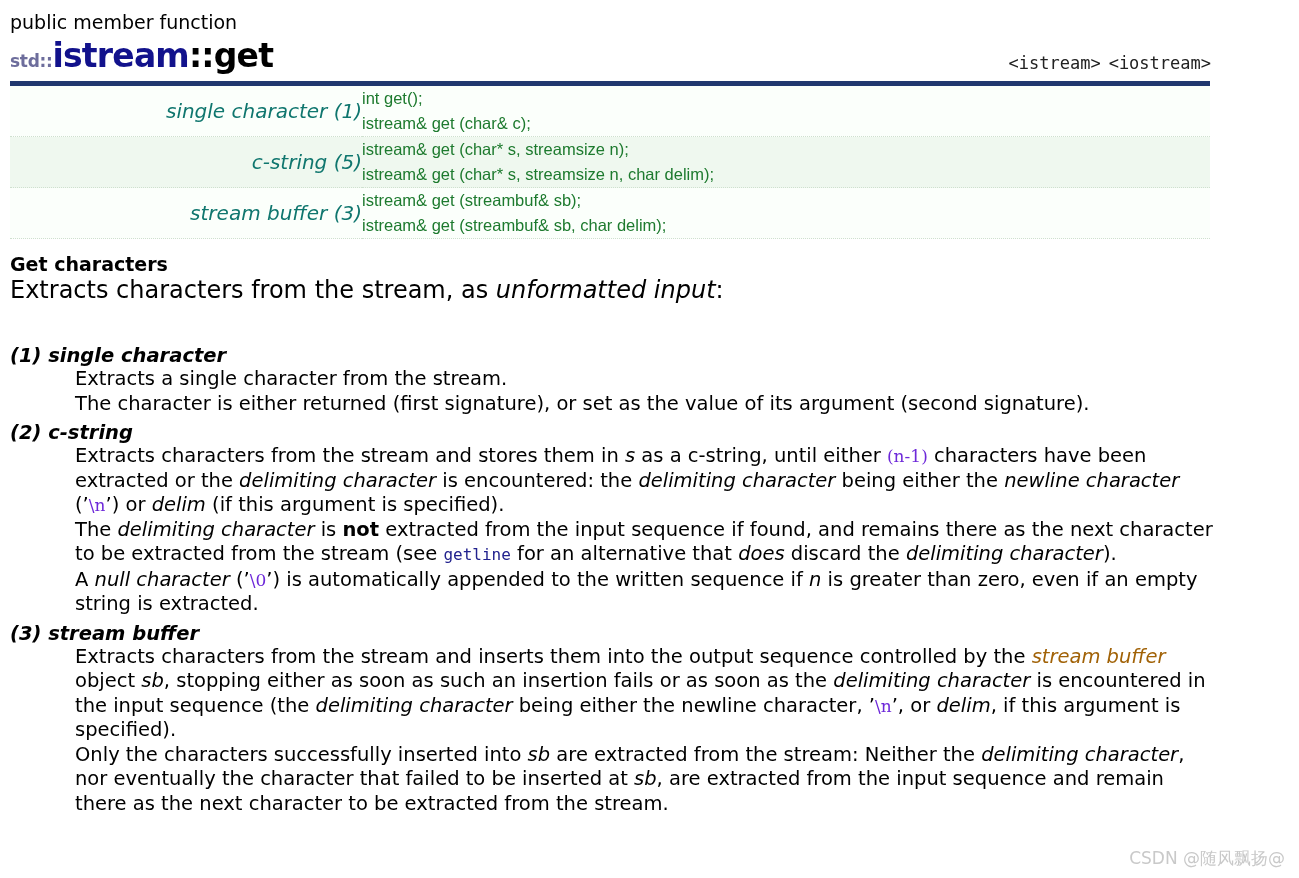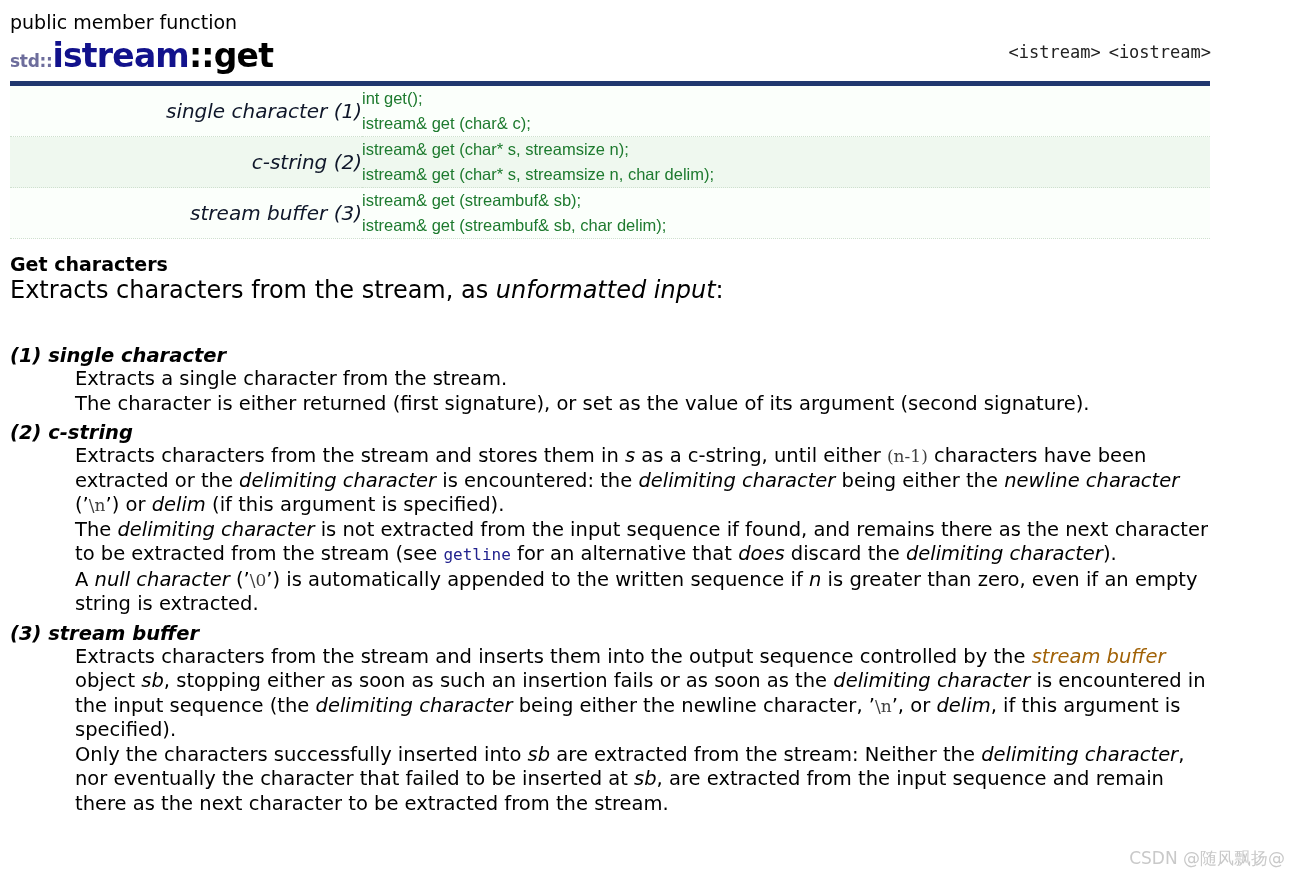--- a/index.html
+++ b/index.html
@@ -43,21 +43,21 @@
     color: #12128c;
     letter-spacing: -0.8px;
     margin-top: 27px;
   }
   .fname .scope { color: #000000; }
   .fname .leaf  { color: #000000; }
 
   .headers {
     position: absolute;
     right: 88px;
-    top: 42px;
+    top: 53px;
     font-family: "DejaVu Sans Mono", "Liberation Mono", monospace;
     font-size: 17px;
     color: #222222;
     white-space: nowrap;
   }
   .headers span { margin-left: 8px; }
 
   .rule {
     margin: 6px 10px 0 10px;
     height: 5px;
@@ -74,21 +74,21 @@
   }
   .sigtable tr.alt { background: #eff8ef; }
   .sigtable tr { border-bottom: 1px dotted #cfe0cf; }
   .sigtable td { vertical-align: middle; padding: 0; }
   .sig-label {
     text-align: right;
     padding-right: 12px;
     width: 352px;
     font-style: italic;
     font-size: 20px;
-    color: #0f172a;
+    color: #0f766e;
     font-family: "DejaVu Sans", "Liberation Sans", sans-serif;
     white-space: nowrap;
   }
   .sig-code {
     font-family: Liberation Sans, sans-serif;
     font-size: 16.5px;
     color: #1d7a2e;
     line-height: 25px;
     padding: 5px 0 5px 8px;
     white-space: pre;
@@ -117,25 +117,25 @@
   }
   .overload-body {
     margin: 0 0 0 65px;
     font-size: 19.5px;
     line-height: 24.5px;
     max-width: 1145px;
   }
   .overload-body p { margin: 0; }
 
   i.em { font-style: italic; }
-  b.st { font-weight: normal; margin-top: 16px; }
+  b.st { font-weight: bold; margin-top: 16px; }
   code.monodim {
     font-family: "DejaVu Serif", "Liberation Serif", serif;
     font-size: 17px;
-    color: #404040;
+    color: #6d28d9;
   }
   a.link {
     font-family: "DejaVu Sans Mono", "Liberation Mono", monospace;
     font-size: 16px;
     color: #22228e;
     text-decoration: none;
   }
   a.linkit {
     color: #a16207;
     font-style: italic;
@@ -169,21 +169,21 @@
   <div class="rule"></div>
 
   <table class="sigtable">
     <tbody>
         <tr>
       <td class="sig-label">single character (1)</td>
       <td class="sig-code">int get();
 istream&amp; get (char&amp; c);</td>
     </tr>
     <tr class="alt">
-      <td class="sig-label">c-string (2)</td>
+      <td class="sig-label">c-string (5)</td>
       <td class="sig-code">istream&amp; get (char* s, streamsize n);
 istream&amp; get (char* s, streamsize n, char delim);</td>
     </tr>
     <tr>
       <td class="sig-label">stream buffer (3)</td>
       <td class="sig-code">istream&amp; get (streambuf&amp; sb);
 istream&amp; get (streambuf&amp; sb, char delim);</td>
     </tr>
   </tbody>
     </table>

